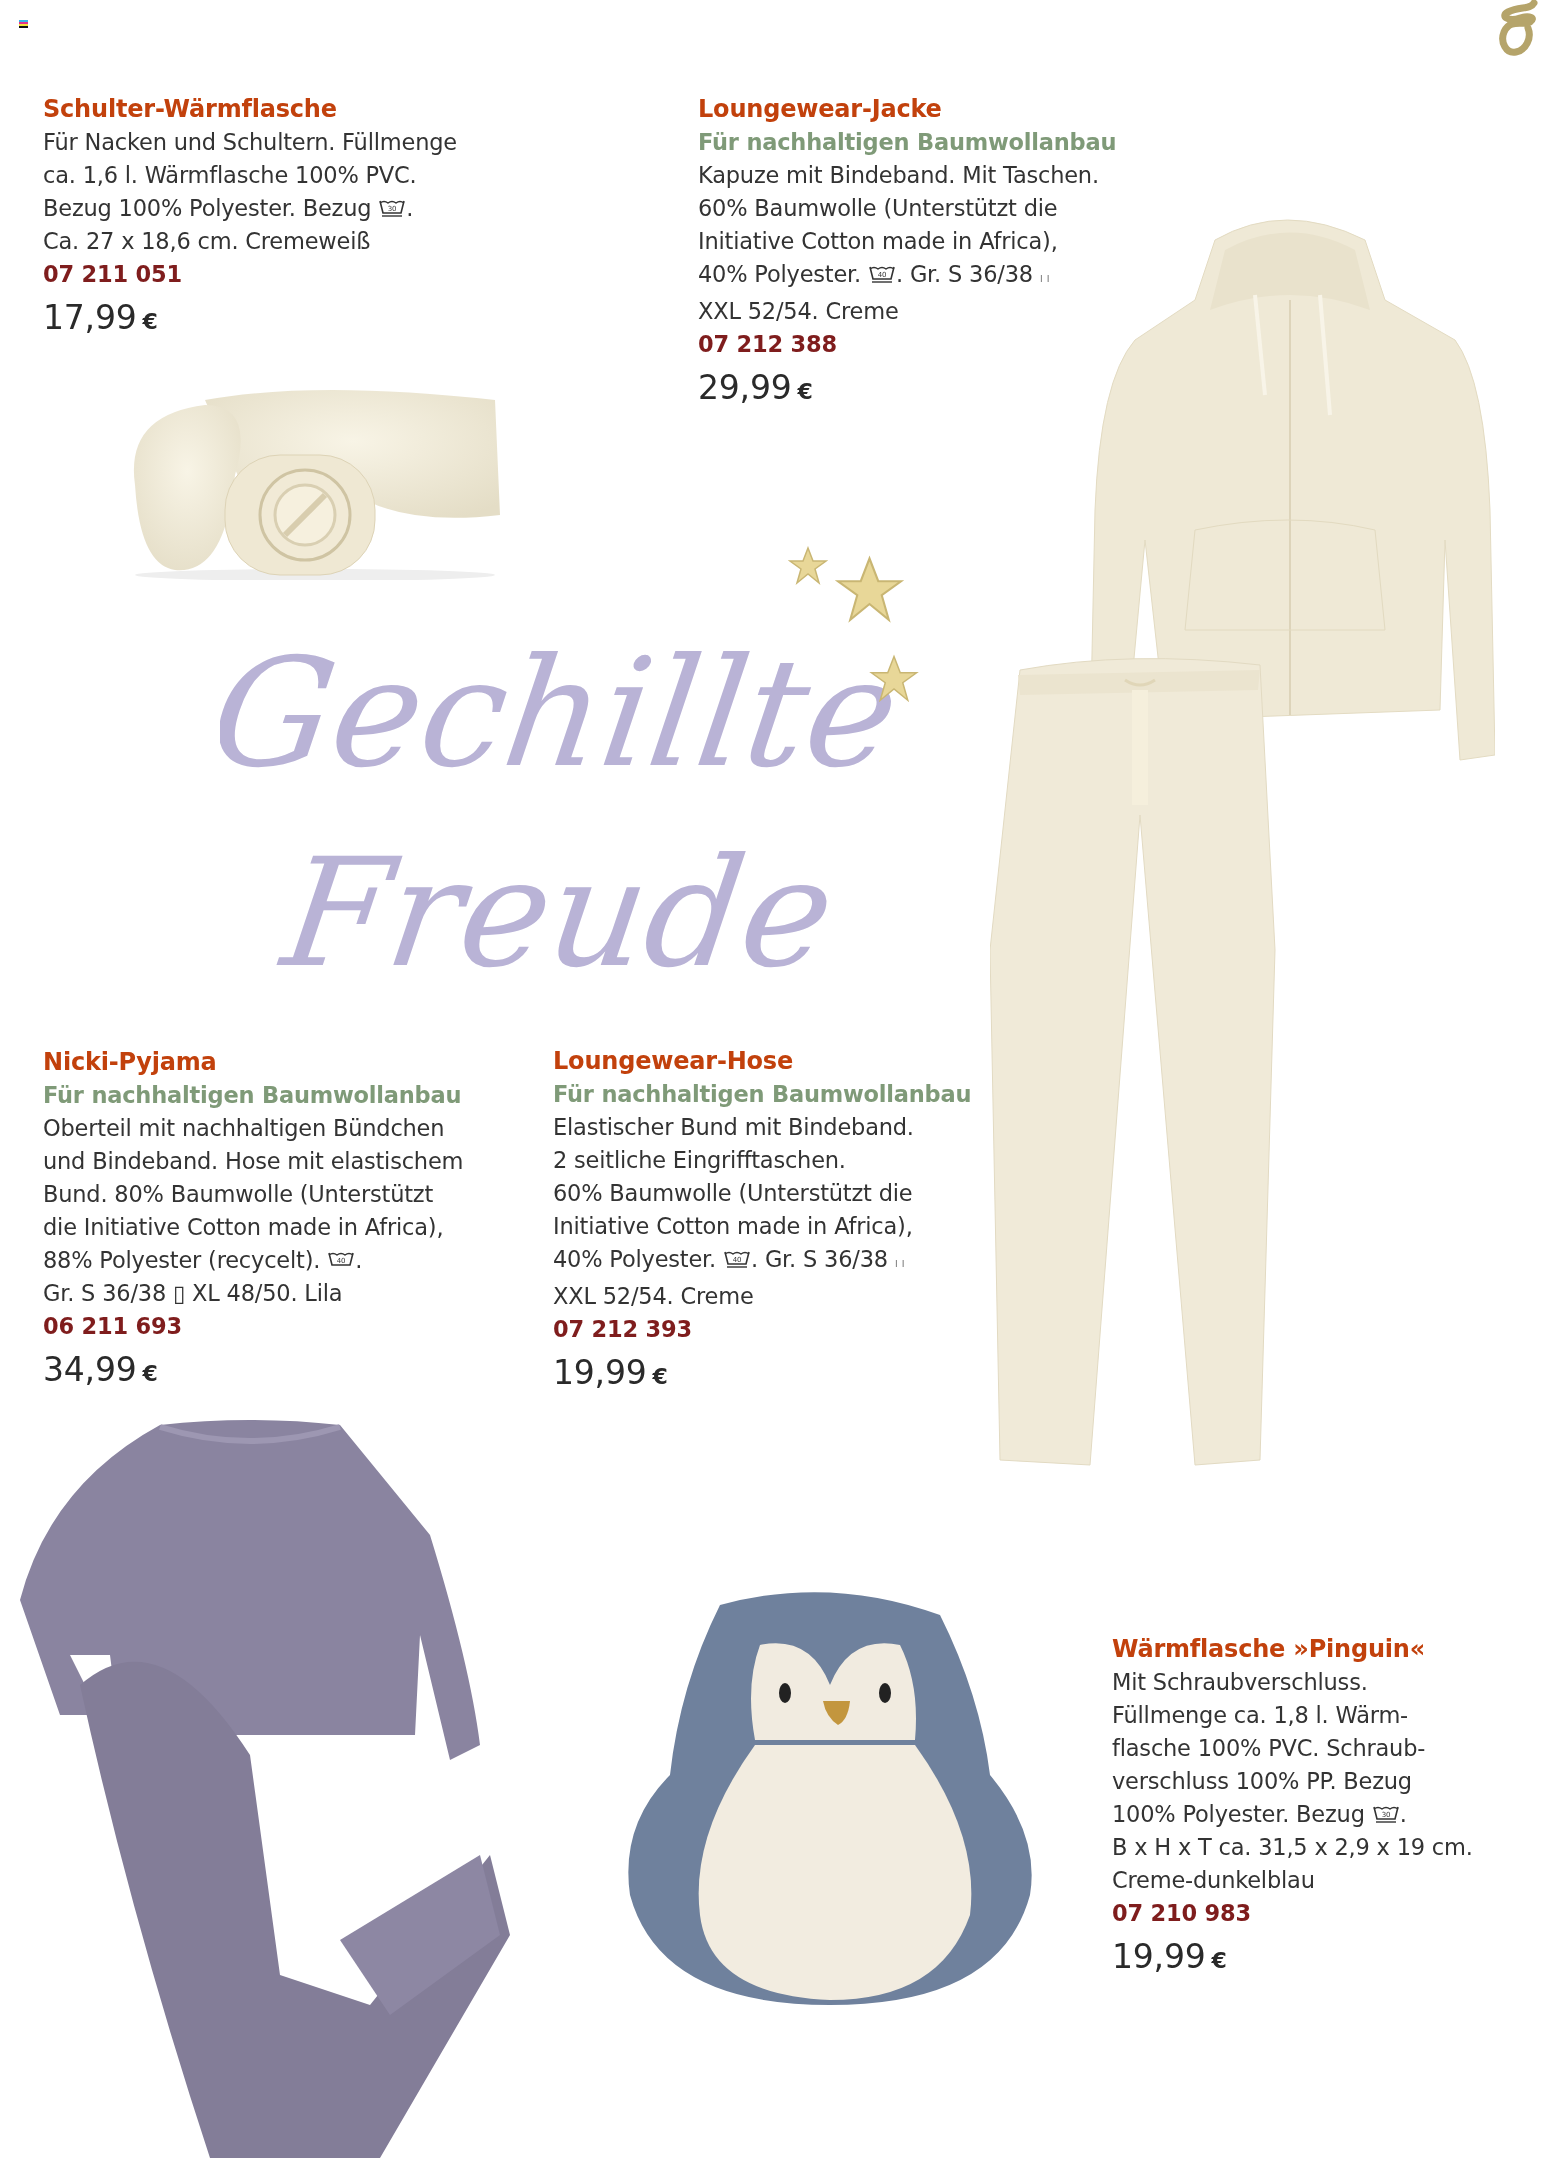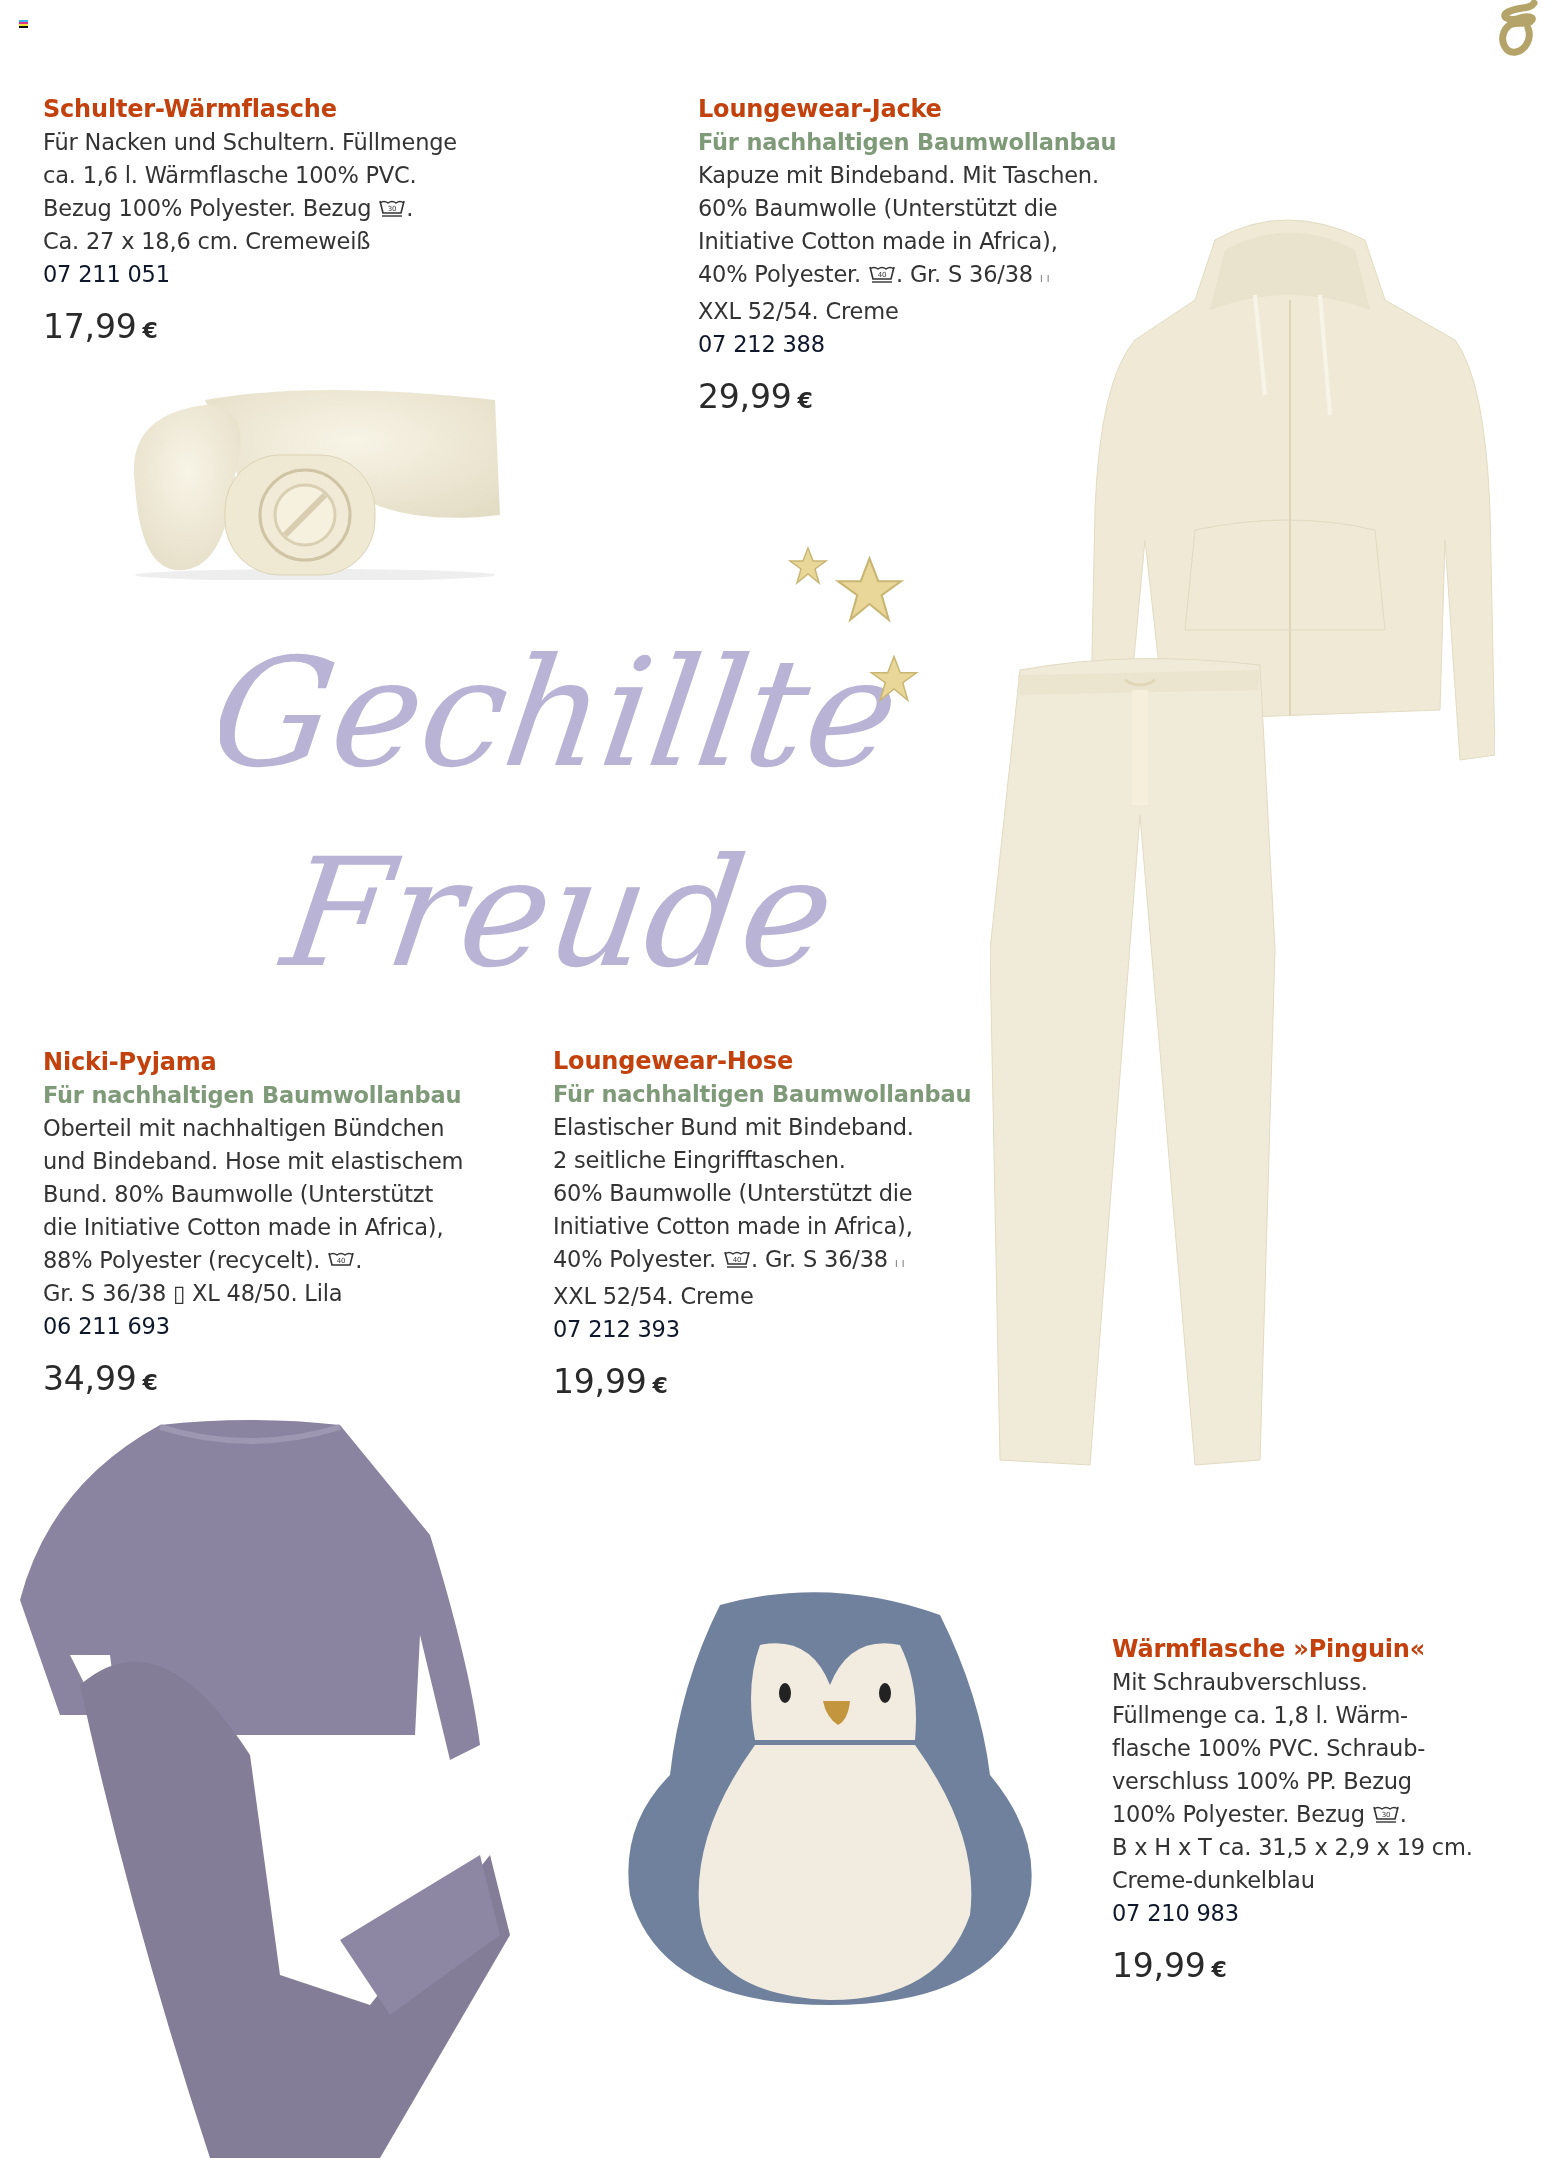--- a/index.html
+++ b/index.html
@@ -3,22 +3,22 @@
 <meta charset="utf-8">
 <style>
   html, body { margin:0; padding:0; }
   body { width:1550px; height:2158px; background:#ffffff; position:relative; overflow:hidden;
          font-family:"DejaVu Sans", sans-serif; color:#2b2b2b; }
   .abs { position:absolute; }
   .block { position:absolute; font-size:22.5px; line-height:33px; letter-spacing:-0.2px; }
   .block .title { font-weight:bold; font-size:24px; color:#c2410c; }
   .block .subtitle { font-weight:bold; font-size:22.5px; }
   .block .line { white-space:nowrap; color:#333; }
-  .block .artno { font-weight:normal; color:#0f172a; }
-  .block .price { font-size:33px; line-height:64px; margin-top:4px; color:#2a2a2a; }
+  .block .artno { font-weight:bold; color:#7f1d1d; }
+  .block .price { font-size:33px; line-height:46px; margin-top:4px; color:#2a2a2a; }
   .block .price .cur { font-size:22px; font-weight:bold; margin-left:6px; }
   .wash { display:inline-block; width:28px; height:20px; vertical-align:-2px; }
   .print-mark { left:19px; top:20px; width:9px; height:8px; }
   .print-mark span { display:block; height:2px; }
   .logo { left:1490px; top:0px; width:60px; height:60px; }
   .headline { left:220px; top:600px; width:700px; height:400px; }
   .star { position:absolute; }
   .product-img { position:absolute; }
 </style>
 </head>

